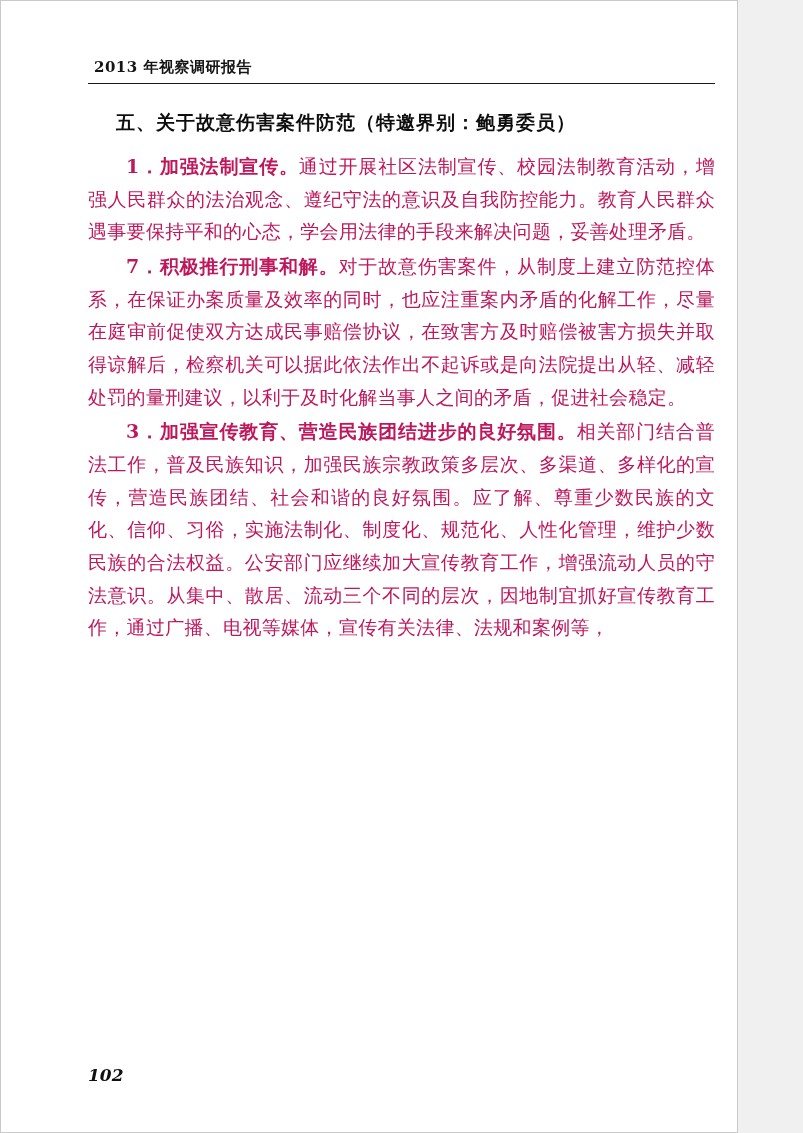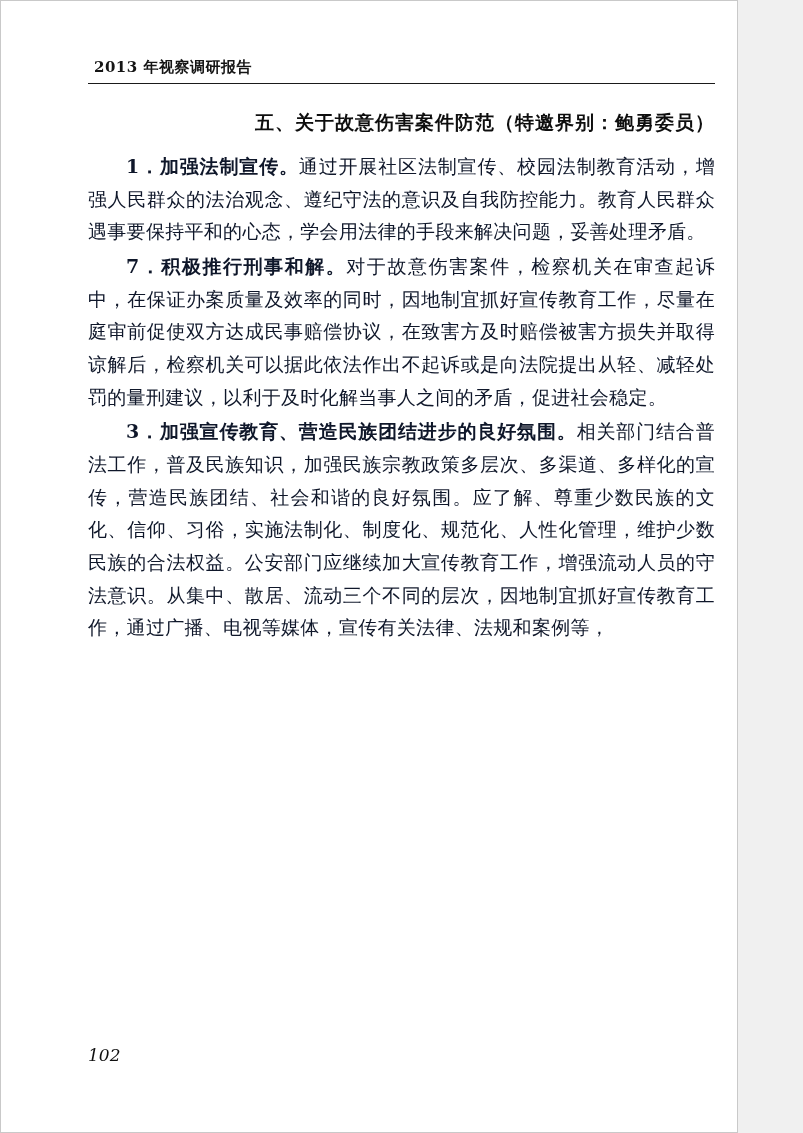--- a/index.html
+++ b/index.html
@@ -42,47 +42,46 @@
     width: 100%;
     margin-bottom: 26px;
   }
   .section-title {
     font-size: 19px;
     font-weight: bold;
     letter-spacing: 1px;
     margin: 0 0 14px 0;
     padding-left: 28px;
     color: #0e0e0e;
-    text-align: right;
   }
   .section-title.second {
     margin-top: 34px;
     margin-bottom: 18px;
     padding-left: 36px;
   }
   p.body {
     font-size: 19px;
     line-height: 1.72;
     margin: 0 0 2px 0;
     text-align: justify;
     text-justify: inter-ideograph;
     text-indent: 2em;
     letter-spacing: 0.3px;
-    color: #0f172a;
+    color: #be185d;
   }
   p.body b {
     font-weight: bold;
   }
   .pagenum {
     position: absolute;
     left: 88px;
-    bottom: 68px;
+    bottom: 48px;
     font-size: 17px;
     font-style: italic;
-    font-weight: normal;
+    font-weight: bold;
     color: #101010;
     font-family: "DejaVu Serif", "Liberation Serif", serif;
   }
 </style>
 </head>
 <body>
 
 <div class="page">
   <div class="page-border"></div>
 
@@ -92,21 +91,21 @@
     <div class="header-rule"></div>
 
     <h2 class="section-title">五、关于故意伤害案件防范（特邀界别：鲍勇委员）</h2>
 
     <p class="body">
       <b>1．加强法制宣传。</b><span>通过开展社区法制宣传、校园法制教育活动，增强人民群众的法治观念、遵纪守法的意识及自我防控能力。教育人民群众遇事要保持平和的心态，学会用法律的手段来解决问题，妥善处理矛盾。</span>
     </p>
 
 
     <p class="body">
-      <b>7．积极推行刑事和解。</b><span>对于故意伤害案件，检察机关在审查起诉中，在保证办案质量及效率的同时，因地制宜抓好宣传教育工作，尽量在庭审前促使双方达成民事赔偿协议，在致害方及时赔偿被害方损失并取得谅解后，检察机关可以据此依法作出不起诉或是向法院提出从轻、减轻处罚的量刑建议，以利于及时化解当事人之间的矛盾，促进社会稳定。</span>
+      <b>7．积极推行刑事和解。</b><span>对于故意伤害案件，从制度上建立防范控体系，在保证办案质量及效率的同时，也应注重案内矛盾的化解工作，尽量在庭审前促使双方达成民事赔偿协议，在致害方及时赔偿被害方损失并取得谅解后，检察机关可以据此依法作出不起诉或是向法院提出从轻、减轻处罚的量刑建议，以利于及时化解当事人之间的矛盾，促进社会稳定。</span>
     </p>
 
 
     <p class="body">
       <b>3．加强宣传教育、营造民族团结进步的良好氛围。</b><span>相关部门结合普法工作，普及民族知识，加强民族宗教政策多层次、多渠道、多样化的宣传，营造民族团结、社会和谐的良好氛围。应了解、尊重少数民族的文化、信仰、习俗，实施法制化、制度化、规范化、人性化管理，维护少数民族的合法权益。公安部门应继续加大宣传教育工作，增强流动人员的守法意识。从集中、散居、流动三个不同的层次，因地制宜抓好宣传教育工作，通过广播、电视等媒体，宣传有关法律、法规和案例等，</span>
     </p>
 
   </div>
 
   <div class="pagenum">102</div>

